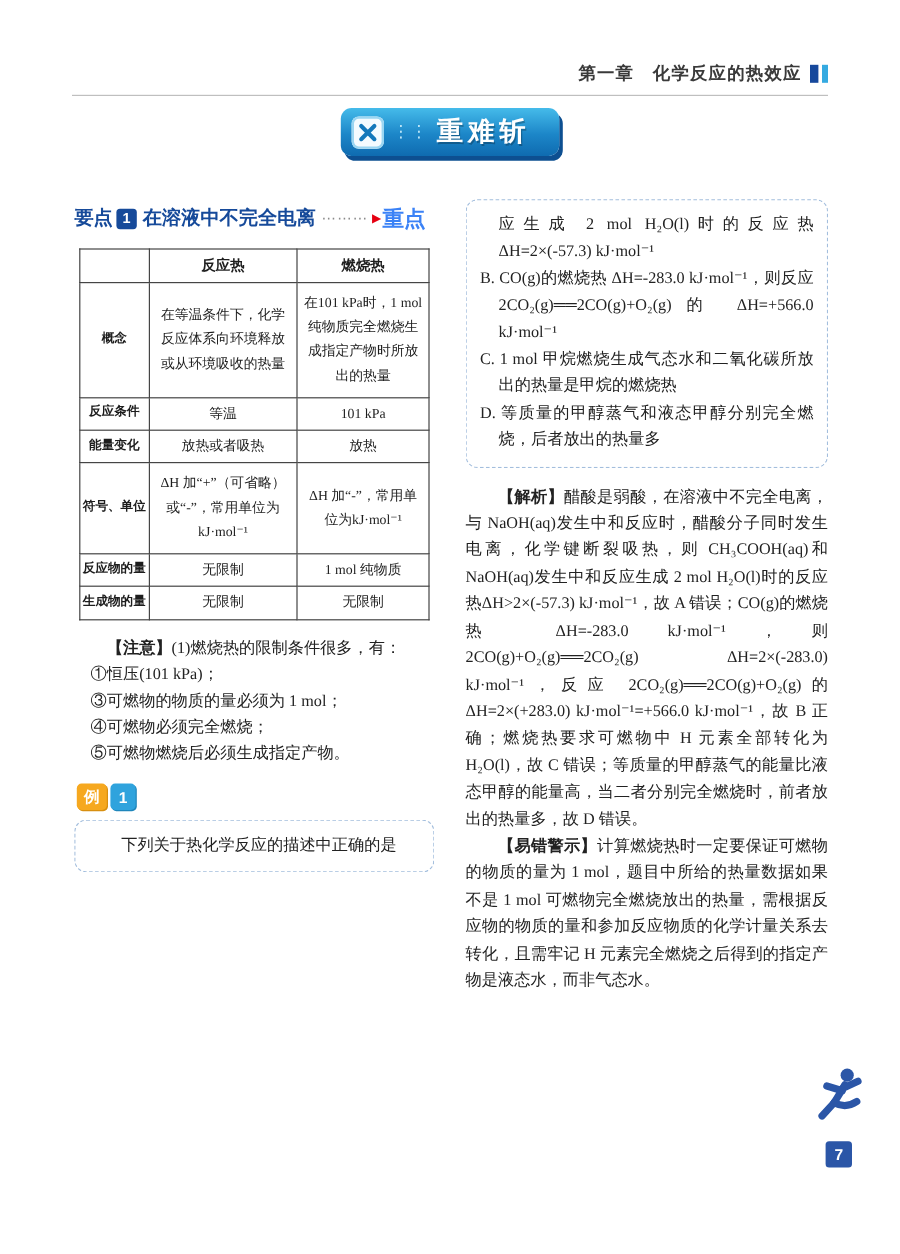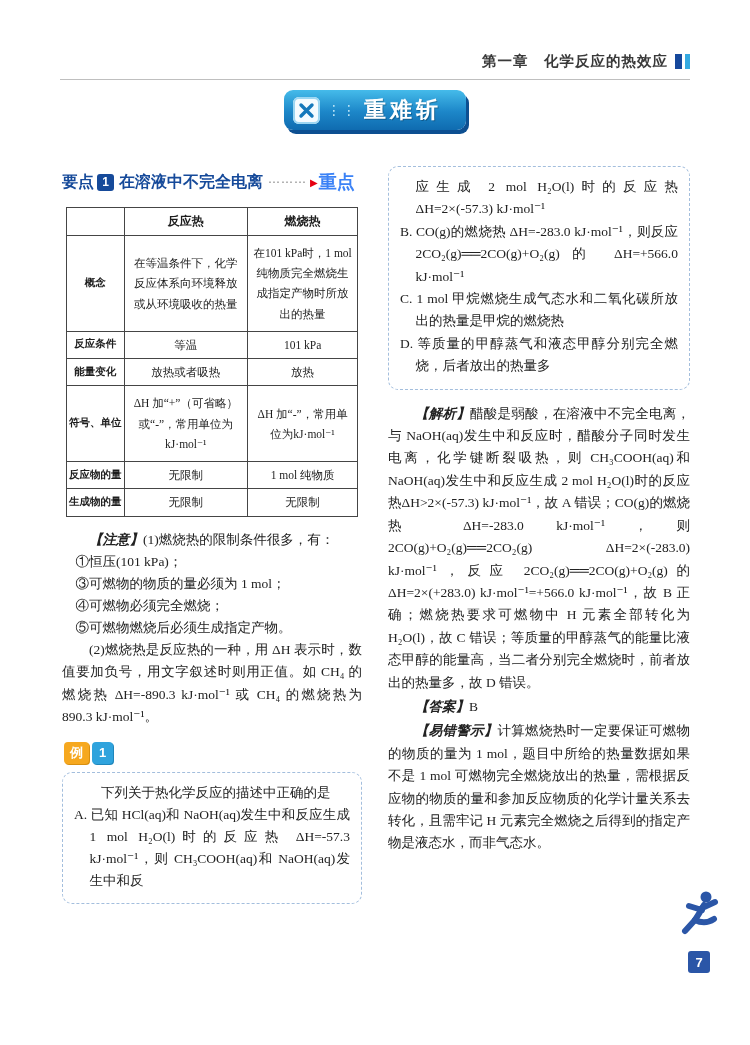--- a/index.html
+++ b/index.html
@@ -42,21 +42,21 @@
   .cmp th, .cmp td { border: 1px solid #454545; padding: 4px 4px; }
   .cmp th { font-weight: bold; font-size: 12px; }
   .cmp .rowh { font-weight: bold; font-size: 10.5px; padding: 4px 2px; white-space: nowrap; width: 54px; margin-left: 12px; }
   .cmp .c1 { width: 126px; text-align: center; }
   .cmp .c2 { width: 112px; }
   .cmp .long { padding: 7px 5px; line-height: 1.75; }
   
   .note p { font-size: 13.5px; line-height: 1.64; text-align: justify; }
   .p-indent2 { text-indent: 2em; }
   .p-indent1 { text-indent: 1em; }
-  b.lbl { font-weight: bold; font-style: italic; }
+  b.lbl { font-weight: bold; }
   
   .ex-badge { display: flex; gap: 3px; margin: 14px 0 8px 2px; font-family: "Liberation Sans", sans-serif; }
   .ex-l { background: #f6a81f; color: #fff; font-weight: bold; font-size: 13px; padding: 2px 6px; border-radius: 4px; box-shadow: 1px 1px 0 #d88f10; }
   .ex-n { background: #2fa3dd; color: #fff; font-weight: bold; font-size: 13px; width: 21px; border-radius: 4px; display: flex; align-items: center; justify-content: center; box-shadow: 1px 1px 0 #1f86bb; }
   
   .qbox, .rbox { border: 1.6px dashed #a3bedd; border-radius: 10px; padding: 9px 11px 11px; font-size: 13.5px; line-height: 1.64; }
   .rbox { margin-bottom: 13px; line-height: 1.66; }
   .hang { padding-left: 1.15em; text-indent: -1.15em; text-align: justify; }
   .cont { padding-left: 1.15em; text-align: justify; }
   
@@ -140,47 +140,44 @@
       </tr>
     </tbody>
       </table>
 
     <div class="note">
       <p class="p-indent2"><b class="lbl">【注意】</b><span>(1)燃烧热的限制条件很多，有：</span></p>
       <p class="p-indent1">①恒压(101 kPa)；</p>
       <p class="p-indent1">③可燃物的物质的量必须为 1 mol；</p>
       <p class="p-indent1">④可燃物必须完全燃烧；</p>
       <p class="p-indent1">⑤可燃物燃烧后必须生成指定产物。</p>
-      <p class="p-indent2">(2)燃烧热是反应热的一种，用 ΔH 表示时，数值要加负号，用文字叙述时则用正值。如 CH₄ 的燃烧热 ΔH=-890.3 kJ·mol⁻¹ 或 CH₄ 的燃烧热为 890.3 kJ·mol⁻¹。</p>
     </div>
 
     <div class="ex-badge">
       <span class="ex-l">例</span>
       <span class="ex-n">1</span>
     </div>
 
     <div class="qbox">
       <p class="p-indent2">下列关于热化学反应的描述中正确的是</p>
-      <p class="hang">A. 已知 HCl(aq)和 NaOH(aq)发生中和反应生成 1 mol H₂O(l)时的反应热 ΔH=-57.3 kJ·mol⁻¹，则 CH₃COOH(aq)和 NaOH(aq)发生中和反</p>
     </div>
 
   </div>
 
   <div class="right-col">
 
     <div class="rbox">
       <p class="cont">应生成 2 mol H₂O(l)时的反应热 ΔH=2×(-57.3) kJ·mol⁻¹</p>
       <p class="hang">B. CO(g)的燃烧热 ΔH=-283.0 kJ·mol⁻¹，则反应 2CO₂(g)══2CO(g)+O₂(g)的 ΔH=+566.0 kJ·mol⁻¹</p>
       <p class="hang">C. 1 mol 甲烷燃烧生成气态水和二氧化碳所放出的热量是甲烷的燃烧热</p>
       <p class="hang">D. 等质量的甲醇蒸气和液态甲醇分别完全燃烧，后者放出的热量多</p>
     </div>
 
     <p class="analysis"><b class="lbl">【解析】</b><span>醋酸是弱酸，在溶液中不完全电离，与 NaOH(aq)发生中和反应时，醋酸分子同时发生电离，化学键断裂吸热，则 CH₃COOH(aq)和 NaOH(aq)发生中和反应生成 2 mol H₂O(l)时的反应热ΔH&gt;2×(-57.3) kJ·mol⁻¹，故 A 错误；CO(g)的燃烧热 ΔH=-283.0 kJ·mol⁻¹，则 2CO(g)+O₂(g)══2CO₂(g)　ΔH=2×(-283.0) kJ·mol⁻¹，反应 2CO₂(g)══2CO(g)+O₂(g)的 ΔH=2×(+283.0) kJ·mol⁻¹=+566.0 kJ·mol⁻¹，故 B 正确；燃烧热要求可燃物中 H 元素全部转化为 H₂O(l)，故 C 错误；等质量的甲醇蒸气的能量比液态甲醇的能量高，当二者分别完全燃烧时，前者放出的热量多，故 D 错误。</span></p>
 
-    <p class="answerline"><b class="lbl">【答案】</b><span>B</span></p>
 
     <p class="warning"><b class="lbl">【易错警示】</b><span>计算燃烧热时一定要保证可燃物的物质的量为 1 mol，题目中所给的热量数据如果不是 1 mol 可燃物完全燃烧放出的热量，需根据反应物的物质的量和参加反应物质的化学计量关系去转化，且需牢记 H 元素完全燃烧之后得到的指定产物是液态水，而非气态水。</span></p>
 
   </div>
 
   <div class="figure">
     <svg width="42" height="54" viewBox="0 0 42 54">
       <g fill="none" stroke="#2b56a7" stroke-width="6" stroke-linecap="round">
         <circle cx="26" cy="8" r="5.5" fill="#2b56a7" stroke="none"></circle>
         <path d="M24 16 Q19 25 15 31"></path>

